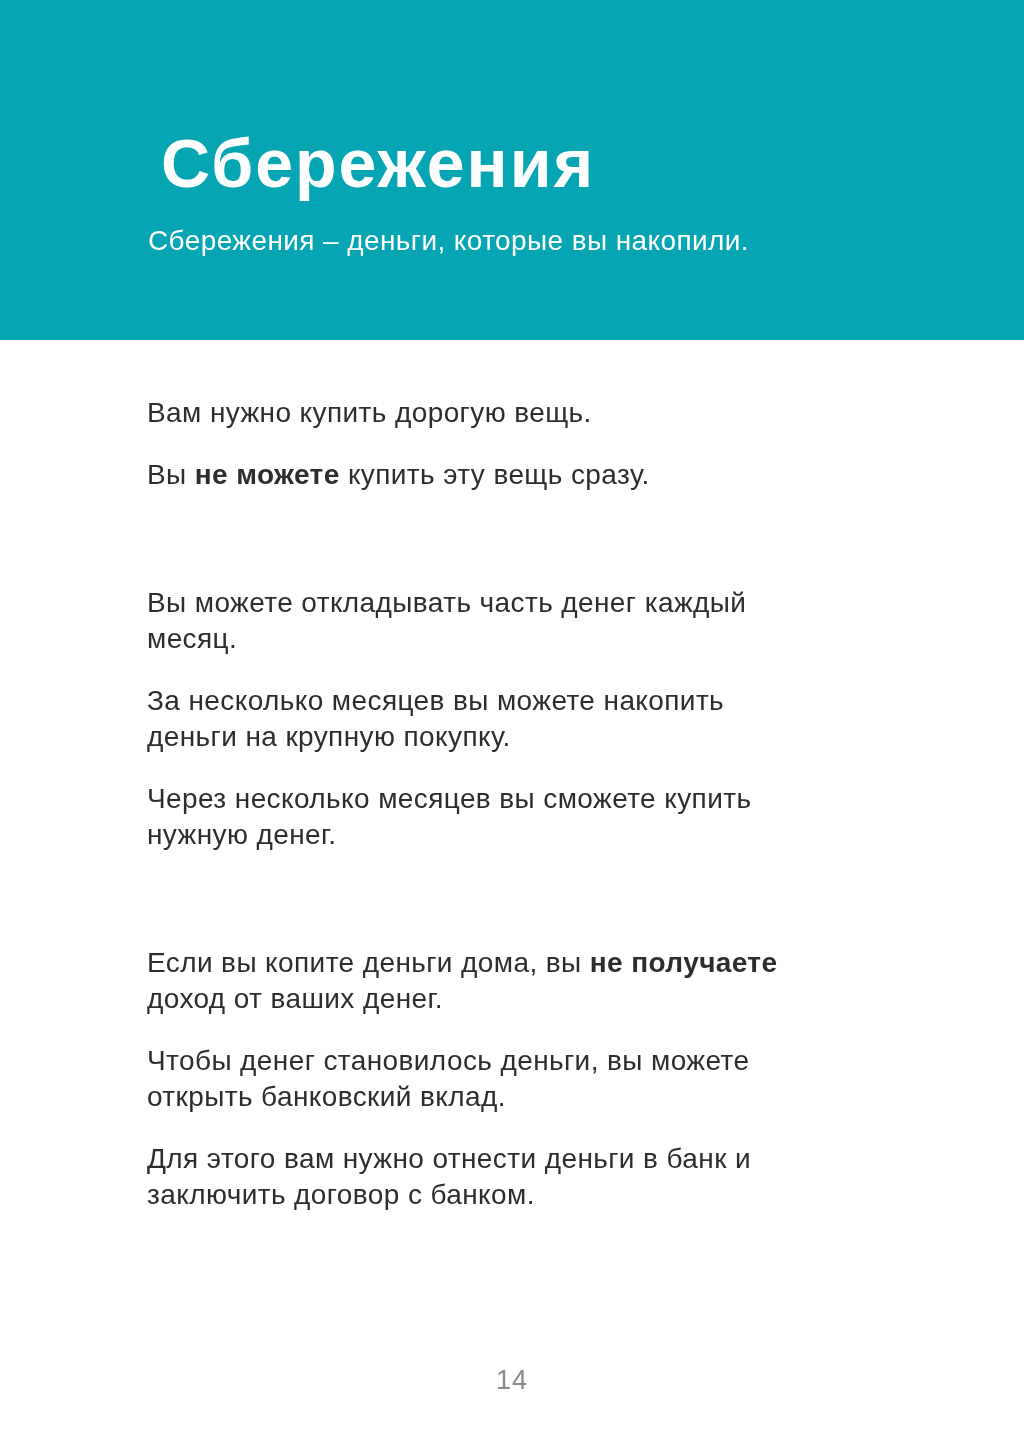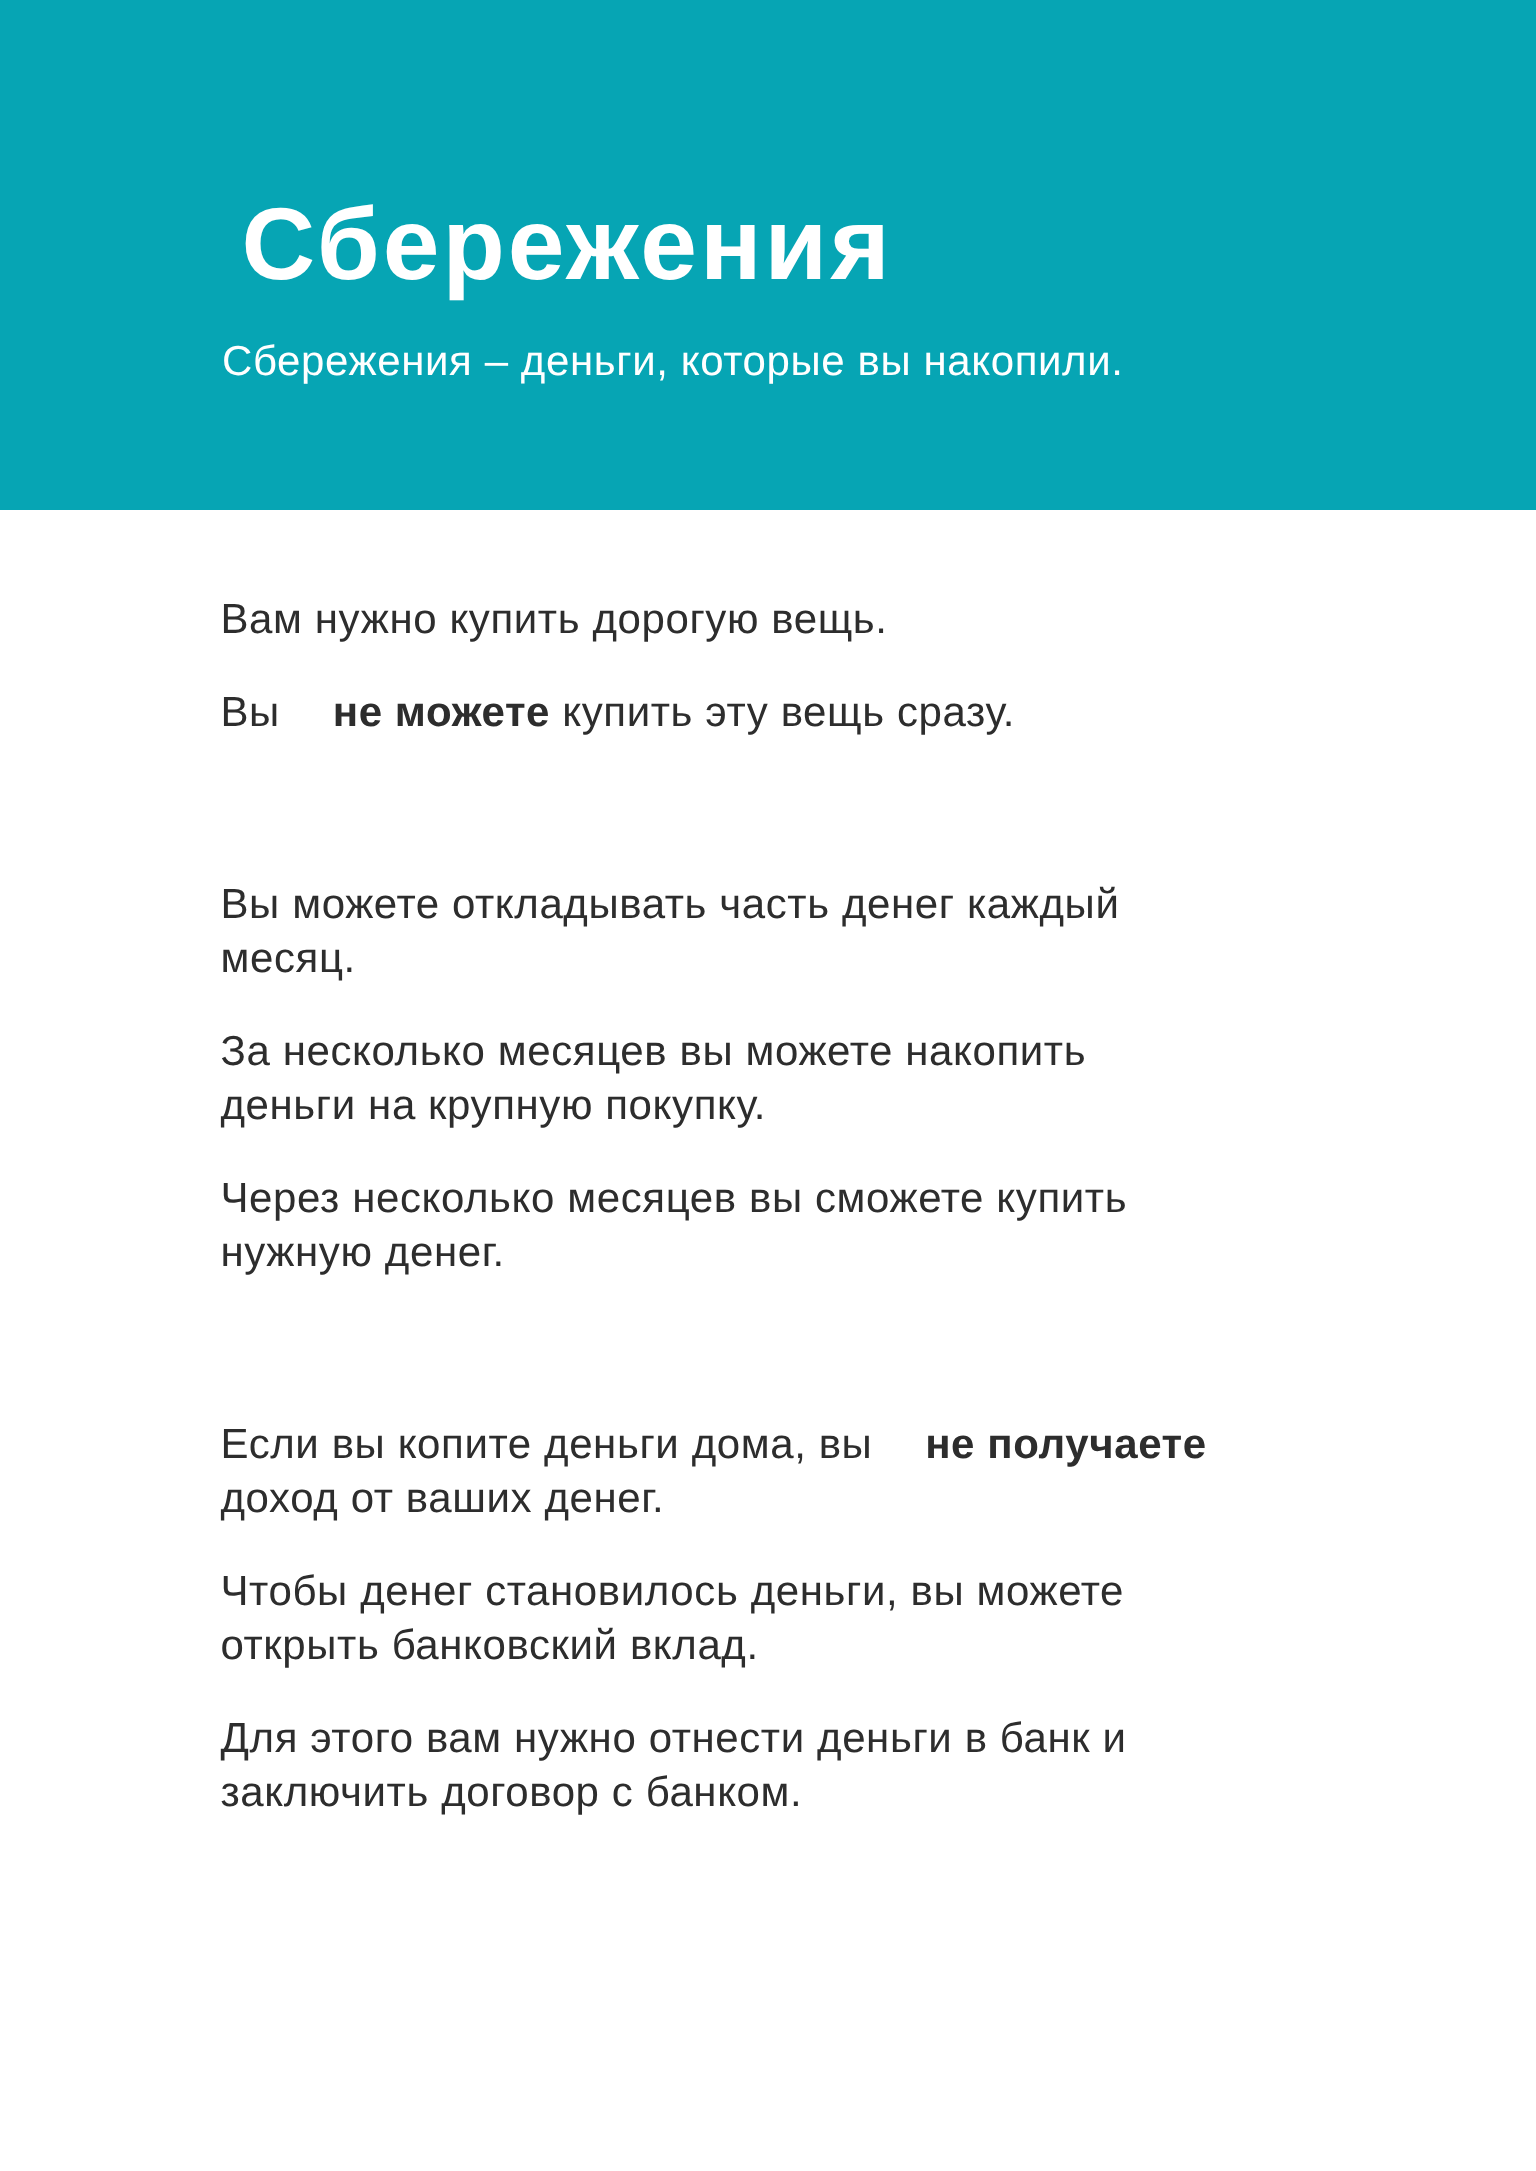--- a/index.html
+++ b/index.html
@@ -53,21 +53,21 @@
     width: 740px;
   }
   .para {
     margin: 0 0 26px 0;
     font-size: 28px;
     line-height: 36px;
     font-weight: 500;
     letter-spacing: 0.4px;
     color: var(--ink, #2d2d2d);
   }
-  .para b { font-weight: 700; margin-left: 27px; }
+  .para b { font-weight: 700; }
   .line { display: block; }
   .sect { margin-top: 92px; }
   .content > section:first-child .para:first-child { margin-top: 55px; }
   
   .footer {
     position: absolute;
     top: 1365px;
     left: 0;
     width: 1024px;
     text-align: center;
@@ -126,14 +126,17 @@
         <span class="line">открыть банковский вклад.</span>
       </p>
       <p class="para">
         <span class="line">Для этого вам нужно отнести деньги в банк и</span>
         <span class="line">заключить договор с банком.</span>
       </p>
     </section>
 
   </main>
 
+  <footer class="footer">
+    <span class="page-number">14</span>
+  </footer>
 
 </div>
 
 </body></html>

